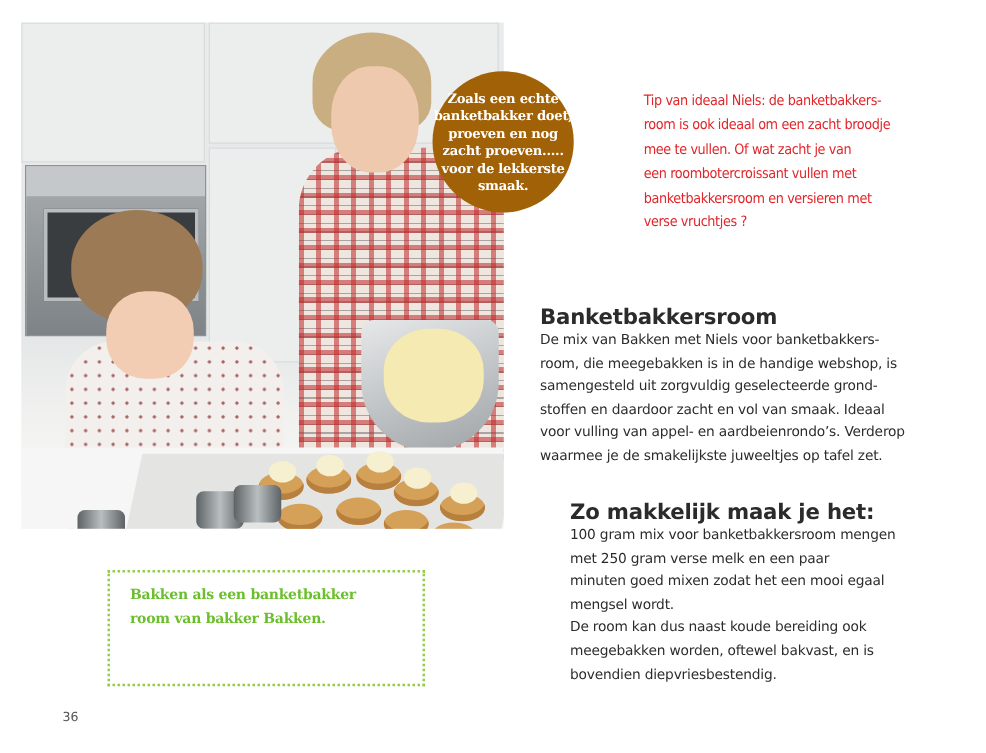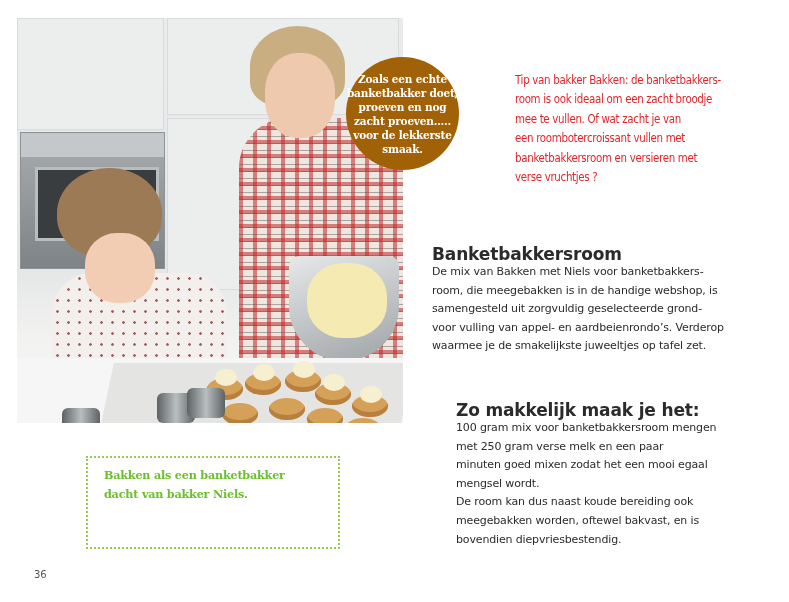--- a/index.html
+++ b/index.html
@@ -38,21 +38,21 @@
 
   .body { position:absolute; left:432px; color:#2b2b2b; font-family:"DejaVu Sans", sans-serif; font-size:11px; letter-spacing:-0.15px; }
   .body h3 { margin:0; font-size:17px; font-weight:bold; line-height:18px; }
   .body div.l { white-space:nowrap; line-height:18.6px; }
   .sec1 { top:245px; }
   .sec2 { top:401px;margin-left:24px; }
 
   .quote { position:absolute; left:86px; top:456px; width:254px; height:93px; border:2px dotted #93cd4a; box-sizing:border-box; padding:8px 0 0 16px; }
   .quote div { color:#6cbf2c; font-family:"DejaVu Serif", serif; font-weight:bold; font-size:11.2px; line-height:18.5px; white-space:nowrap; letter-spacing:-0.2px; }
 
-  .pagenum { position:absolute; left:34px; top:569px; font-size:10px; color:#555; font-family:"DejaVu Sans", sans-serif; }
+  .pagenum { position:absolute; left:50px; top:569px; font-size:10px; color:#555; font-family:"DejaVu Sans", sans-serif; }
 </style>
 </head>
 <body>
 
 <div class="photo">
   <div class="cab" style="left:0;top:0;width:145px;height:110px;"></div>
   <div class="cab" style="left:150px;top:0;width:230px;height:95px;"></div>
   <div class="cab" style="left:150px;top:100px;width:100px;height:170px;"></div>
   <div class="oven">
       <div class="panel"></div>
@@ -87,46 +87,47 @@
     <span>Zoals een echte</span><br>
     <span>banketbakker doet,</span><br>
     <span>proeven en nog</span><br>
     <span>zacht proeven.....</span><br>
     <span>voor de lekkerste</span><br>
     <span>smaak.</span>
   </p>
 </div>
 
 <div class="tip">
-  <div>Tip van bakker Bakken: de banketbakkers-</div>
+  <div>Tip van ideaal Niels: de banketbakkers-</div>
   <div>room is ook ideaal om een zacht broodje</div>
   <div>mee te vullen. Of wat zacht je van</div>
   <div>een roombotercroissant vullen met</div>
   <div>banketbakkersroom en versieren met</div>
   <div>verse vruchtjes ?</div>
 </div>
 
 <div class="body sec1">
   <h3>Banketbakkersroom</h3>
   <div class="l">De mix van Bakken met Niels voor banketbakkers-</div>
   <div class="l">room, die meegebakken is in de handige webshop, is</div>
   <div class="l">samengesteld uit zorgvuldig geselecteerde grond-</div>
+  <div class="l">stoffen en daardoor zacht en vol van smaak. Ideaal</div>
   <div class="l">voor vulling van appel- en aardbeienrondo’s. Verderop</div>
   <div class="l">waarmee je de smakelijkste juweeltjes op tafel zet.</div>
 </div>
 
 <div class="body sec2">
   <h3>Zo makkelijk maak je het:</h3>
   <div class="l">100 gram mix voor banketbakkersroom mengen</div>
   <div class="l">met 250 gram verse melk en een paar</div>
   <div class="l">minuten goed mixen zodat het een mooi egaal</div>
   <div class="l">mengsel wordt.</div>
   <div class="l">De room kan dus naast koude bereiding ook</div>
   <div class="l">meegebakken worden, oftewel bakvast, en is</div>
   <div class="l">bovendien diepvriesbestendig.</div>
 </div>
 
 <div class="quote">
   <div>Bakken als een banketbakker</div>
-  <div>dacht van bakker Niels.</div>
+  <div>room van bakker Bakken.</div>
 </div>
 
 <div class="pagenum">36</div>
 
 </body></html>

